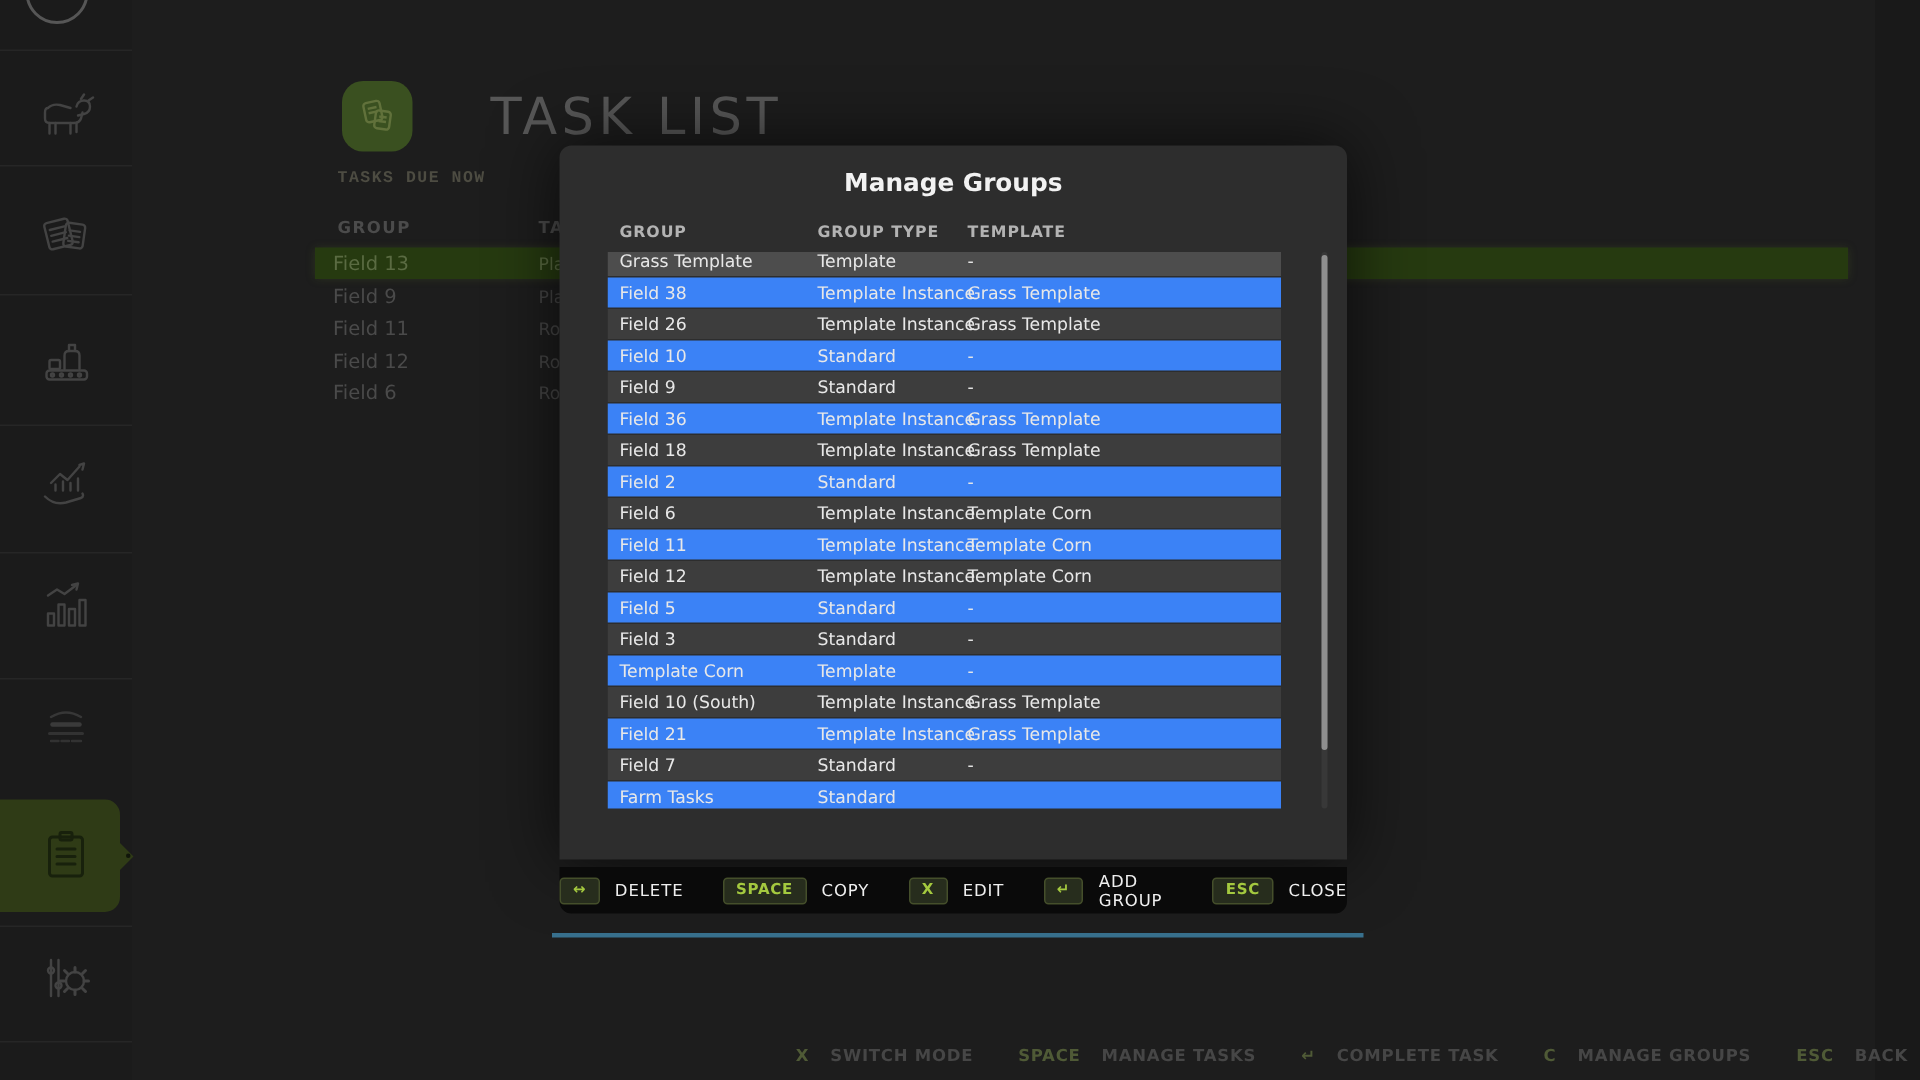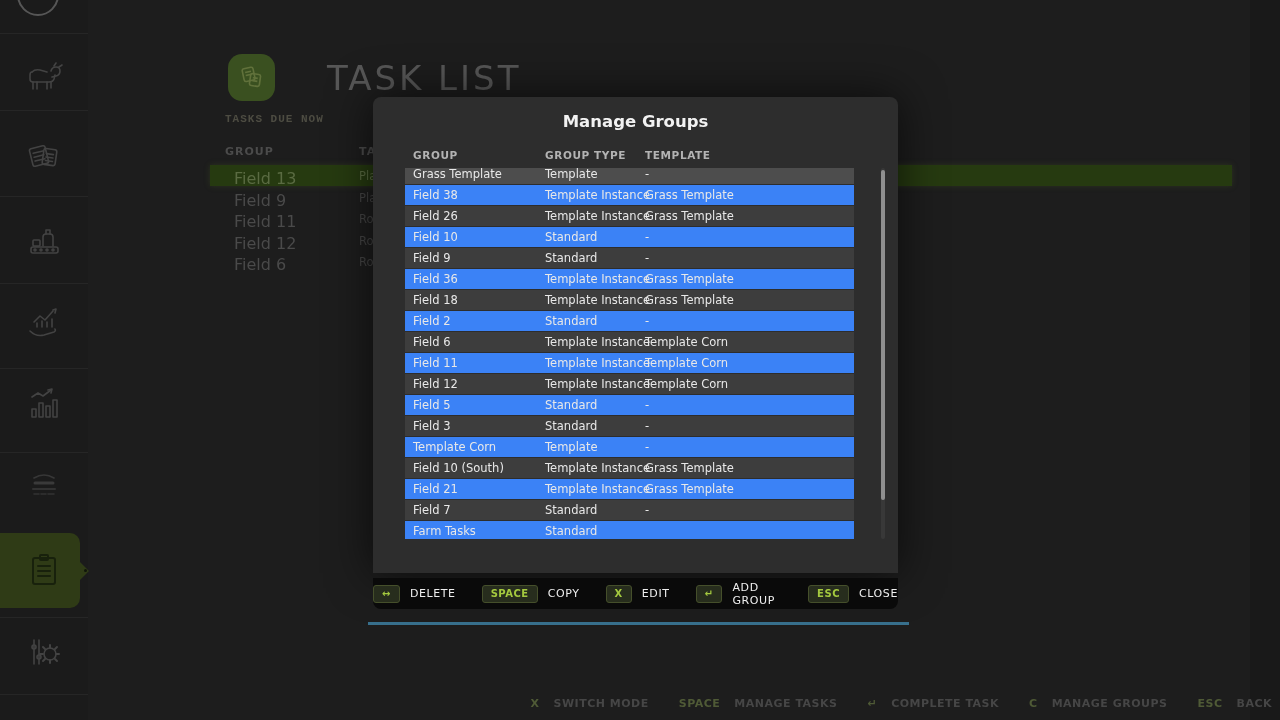--- a/index.html
+++ b/index.html
@@ -21,21 +21,21 @@
   .sb-item.active svg{stroke:#18210c;opacity:1;stroke-width:2;}
   .sb-circle{position:absolute;left:17px;top:-26px;width:38px;height:38px;border:2px solid #565656;border-radius:50%;}
   
   .bg-header-icon{position:absolute;left:228px;top:54px;width:47px;height:47px;background:#3a5020;border-radius:14px;display:flex;align-items:center;justify-content:center;z-index:2;}
   .bg-header-icon svg{stroke:#728047;fill:none;stroke-width:1.6;opacity:.7;}
   .bg-title{position:absolute;left:287px;top:58px;font-size:34px;letter-spacing:3px;color:#575757;font-weight:500;z-index:2;margin-left:40px;}
   .bg-subtitle{position:absolute;left:225px;top:113px;font-size:11px;font-weight:bold;letter-spacing:1px;color:#4d4c42;z-index:2;font-family:Liberation Mono, monospace;}
   .bg-col-head{position:absolute;top:145px;font-size:11px;font-weight:bold;letter-spacing:1px;color:#4b4b4b;z-index:2;}
   .bg-rows{position:absolute;left:210px;top:165px;width:1022px;z-index:2;}
   .bg-row{position:relative;height:21px;margin-bottom:0.5px;}
-  .bg-row .c1{position:absolute;left:24px;top:4px;font-size:16px;color:#4a4a4a;}
+  .bg-row .c1{position:absolute;left:12px;top:4px;font-size:13px;color:#4a4a4a;}
   .bg-row .c2{position:absolute;left:149px;top:4px;font-size:11.5px;color:#454545;}
   .bg-row.sel-green{background:#263a10;box-shadow:0 0 6px rgba(90,120,40,.25);}
   .bg-row.sel-green .c1,.bg-row.sel-green .c2{color:#5a6b42;}
   
   .blue-line{position:absolute;left:368px;top:622px;width:541px;height:3px;background:#38708d;z-index:2;}
   
   .bottom-hints{position:absolute;right:8px;top:697px;display:flex;gap:30px;align-items:center;z-index:2;}
   .bottom-hints .hint{display:flex;gap:14px;align-items:center;}
   .bottom-hints .hkey{font-size:11px;font-weight:bold;color:#4f5a36;letter-spacing:.5px;}
   .bottom-hints .hlabel{font-size:11px;font-weight:bold;color:#464646;letter-spacing:.5px;}

